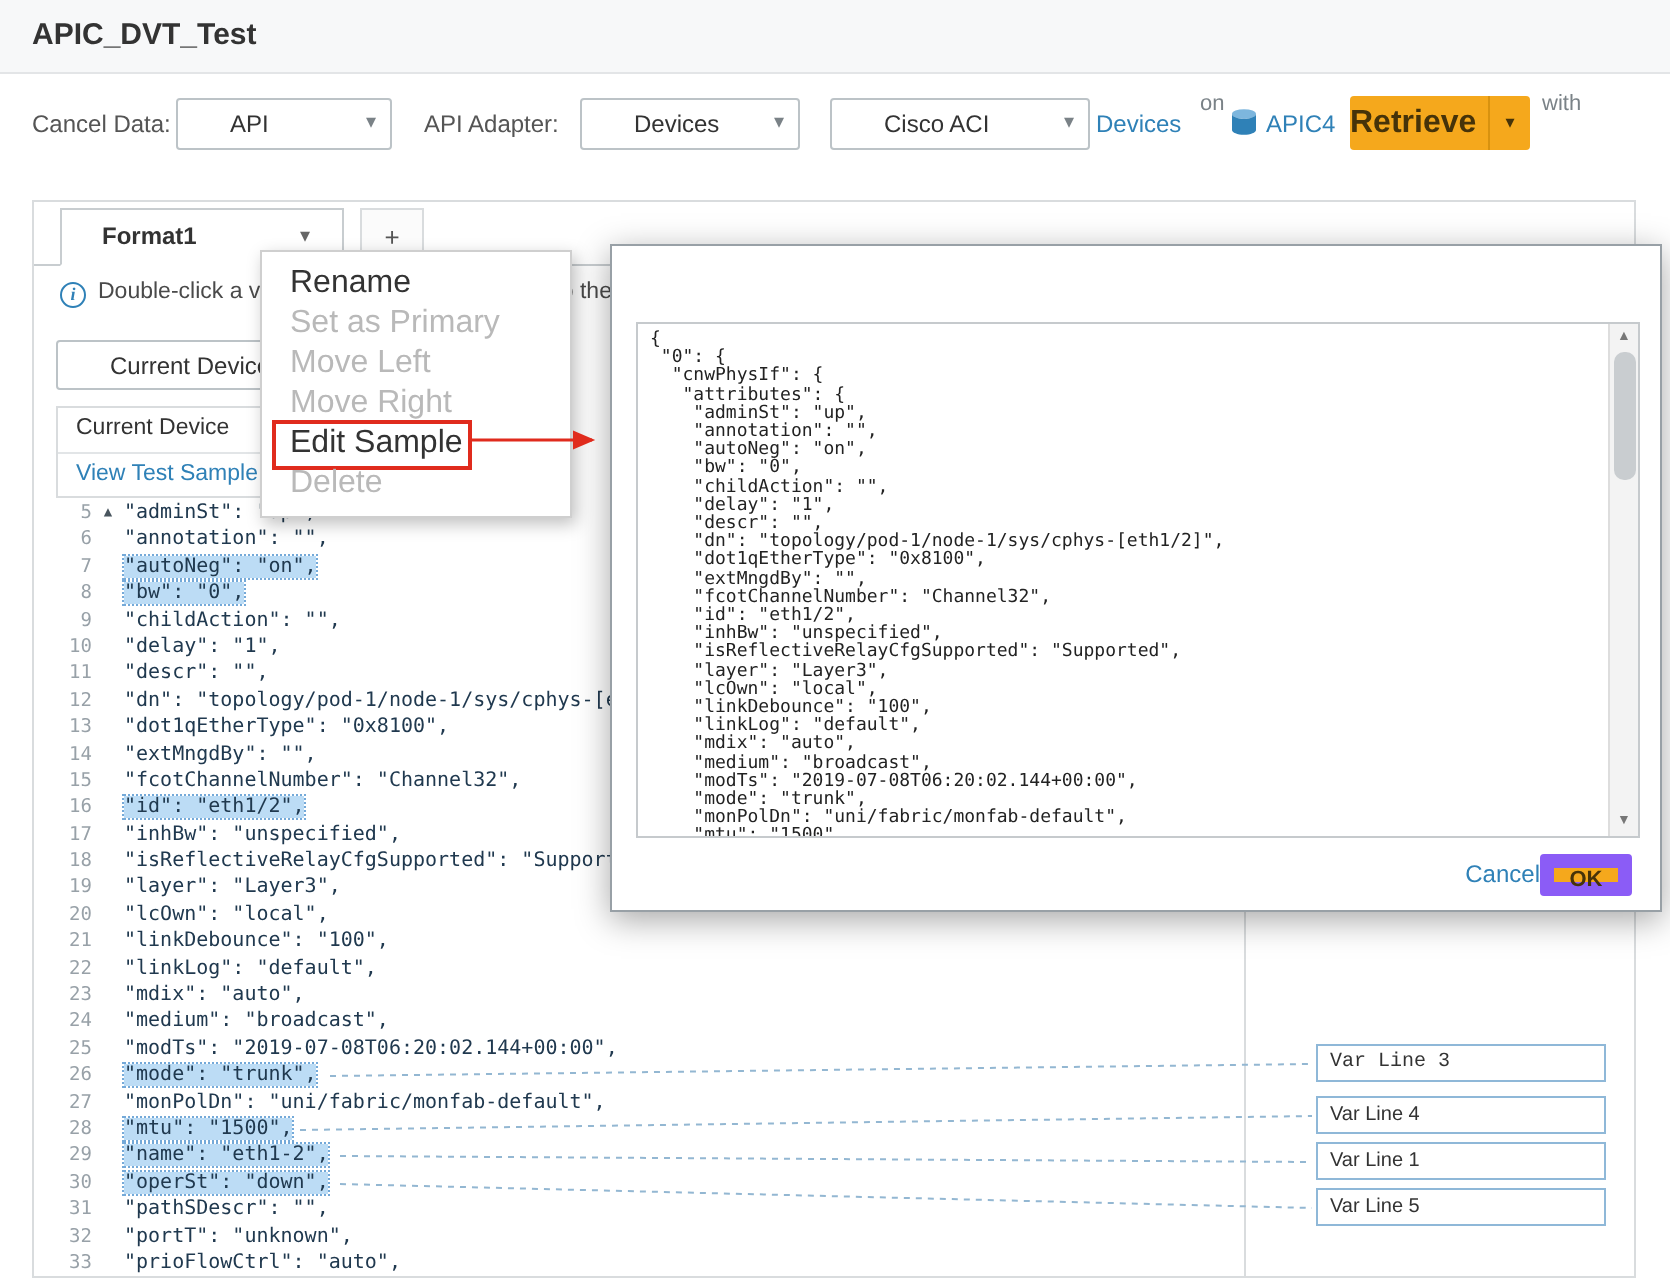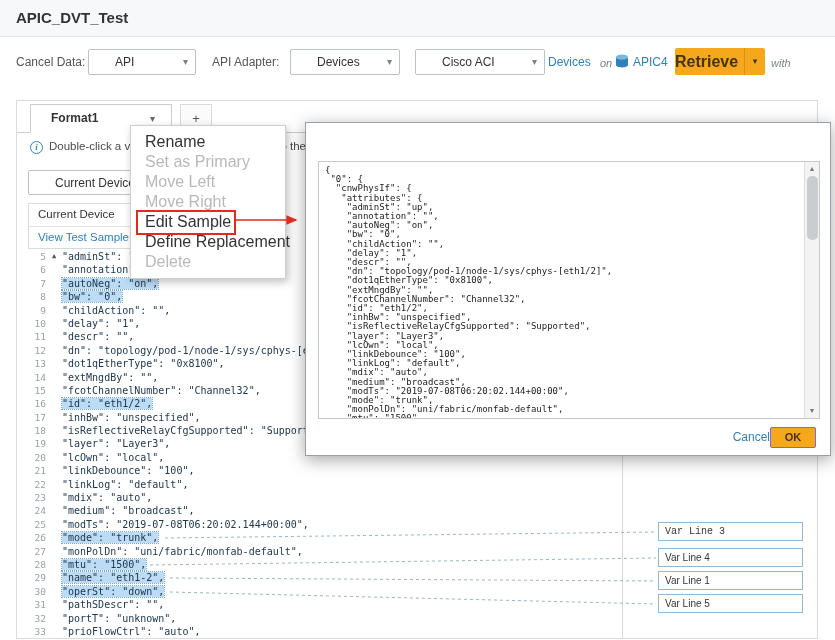--- a/index.html
+++ b/index.html
@@ -16,22 +16,22 @@
   
   .toolbar { position:absolute; left:0; top:37px; width:835px; height:52px; background:#fff; }
   .tb-label { position:absolute; top:12px; height:26px; line-height:26px;
               font-size:12px; color:#555; white-space:nowrap; }
   .dd { position:absolute; top:12px; height:26px; background:#fff;
         border:1px solid #bcc3c7; border-radius:2px; font-size:12px; color:#333;
         line-height:24px; padding-left:26px; cursor:pointer; white-space:nowrap; }
   .dd .chev { position:absolute; right:7px; top:0; color:#7a8287; font-size:10px; }
   .tb-link { position:absolute; top:12px; line-height:26px; font-size:12px;
              color:#2f81b7; text-decoration:none; cursor:pointer; white-space:nowrap; }
-  .tb-ital { position:absolute; top:14px; line-height:24px; font-size:11px;
-             font-style:italic; color:#7a8287; white-space:nowrap;text-align:center; }
+  .tb-ital { position:absolute; top:3px; line-height:24px; font-size:11px;
+             color:#7a8287; white-space:nowrap;text-align:center; }
   .db-icon { position:absolute; }
   .retrieve { position:absolute; left:675px; top:11px; width:90px; height:27px;
               background:#f5a81c; border-radius:2px; display:flex; cursor:pointer; }
   .r-label { flex:1; line-height:27px; font-size:16px;
              font-weight:700; color:#463309; }
   .r-arrow { width:21px; border-left:1px solid #d8920f; text-align:center;
              line-height:27px; font-size:9px; color:#463309; }
   .live { position:absolute; top:15px; font-size:9.5px; font-weight:700;
           color:#3fa24c; text-decoration:none; cursor:pointer; white-space:nowrap; }
 
@@ -109,21 +109,21 @@
   .sb { position:absolute; right:0; top:0; width:15px; height:100%;
         background:#f3f3f3; border-left:1px solid #ddd; }
   .sb-up, .sb-down { height:14px; width:100%; font-size:7px; color:#777;
                      text-align:center; line-height:14px; cursor:pointer; }
   .sb-down { position:absolute; bottom:0; }
   .sb-thumb { position:absolute; top:14px; left:2px; width:11px; height:64px;
               background:#c9cdd0; border-radius:5px; cursor:pointer; }
   .modal-footer { position:absolute; right:14px; top:303px; height:22px;
                   display:flex; align-items:center; }
   .cancel { color:#2f81b7; font-size:12px; cursor:pointer; text-decoration:none; }
-  .ok { width:46px; height:21px; background:#f5a81c; border:1px solid #8b5cf6;
+  .ok { width:46px; height:21px; background:#f5a81c; border:7px solid #8b5cf6;
         border-radius:2px; font-size:11px; font-weight:700; color:#463309;
         cursor:pointer; font-family:"Liberation Sans", sans-serif; }
 
   .annot { position:absolute; left:0; top:0; z-index:70; pointer-events:none; }
 </style>
 </head>
 <body>
 
 <header class="titlebar">
   <h1>APIC_DVT_Test</h1>
@@ -229,21 +229,20 @@
     <div class="var-box" style="top: 594px;">Var Line 5</div>
   </div>
 
 <div class="context-menu">
   <div>
       <div class="menu-item">Rename</div>
       <div class="menu-item disabled">Set as Primary</div>
       <div class="menu-item disabled">Move Left</div>
       <div class="menu-item disabled">Move Right</div>
       <div class="menu-item annotated">Edit Sample</div>
-      <div class="menu-item">Define Replacement</div>
       <div class="menu-item disabled">Delete</div>
     </div>
 </div>
 
 <div class="modal">
   <div class="json-area">
     <pre>{
  "0": {
   "cnwPhysIf": {
    "attributes": {

